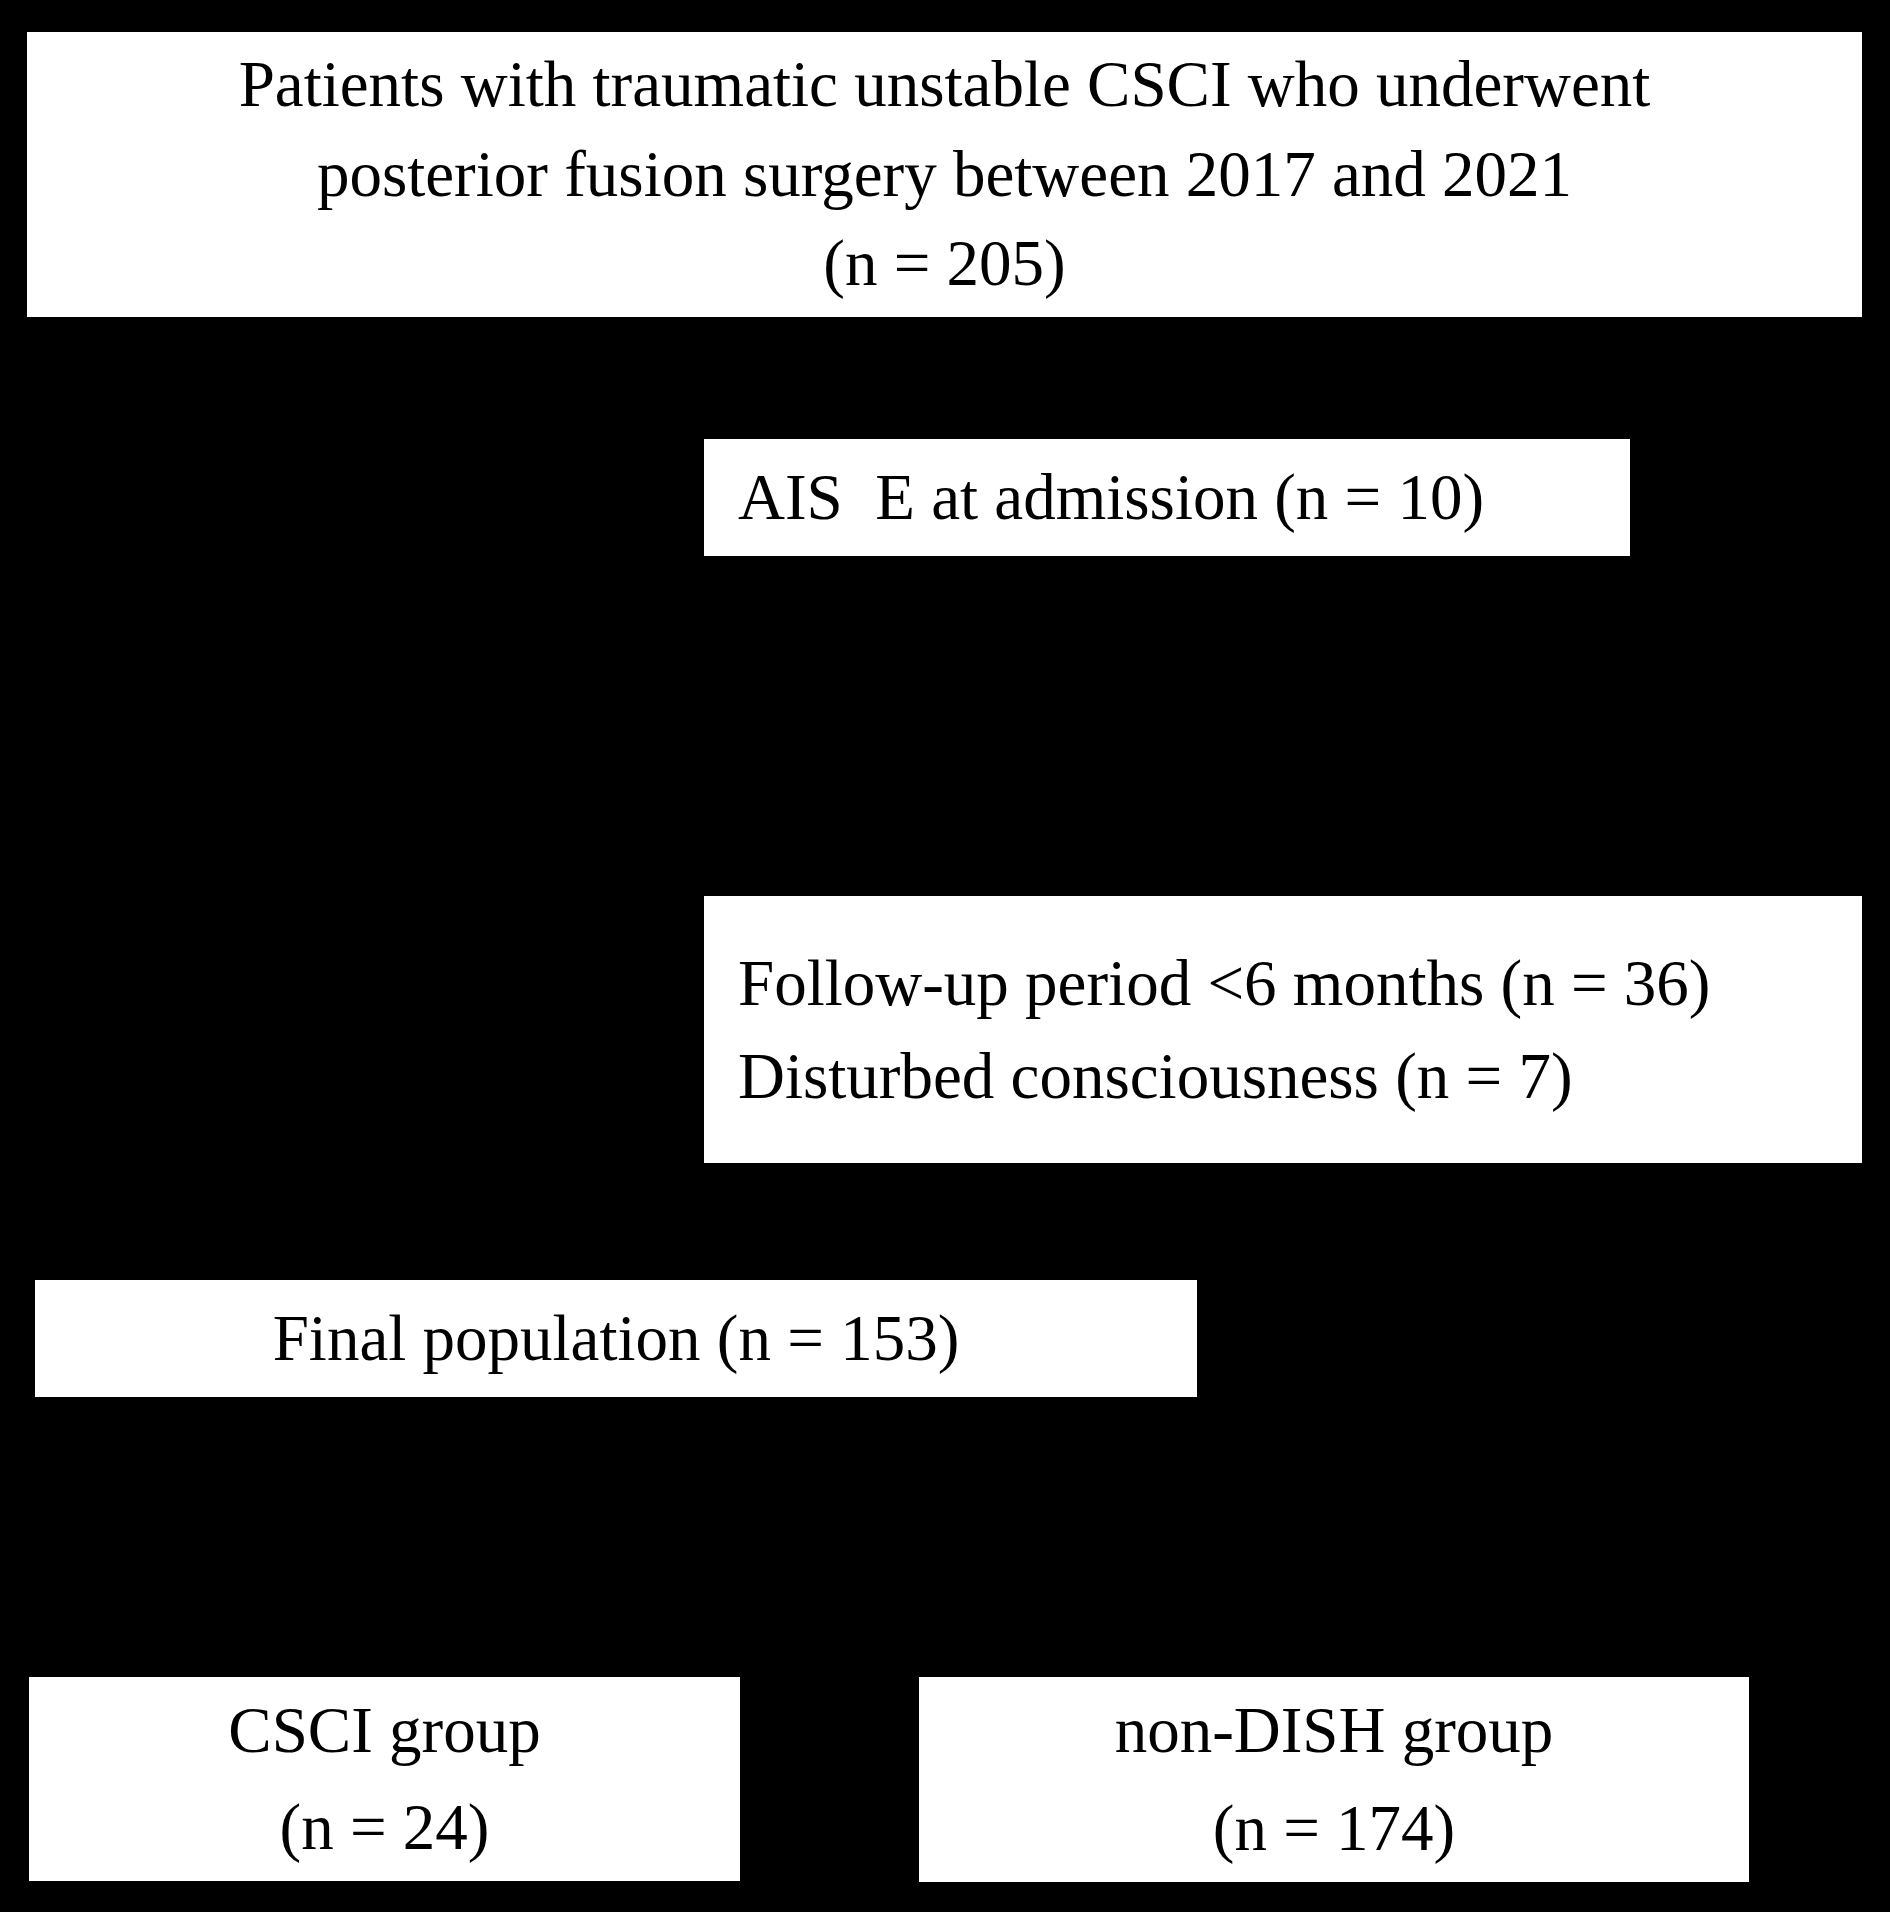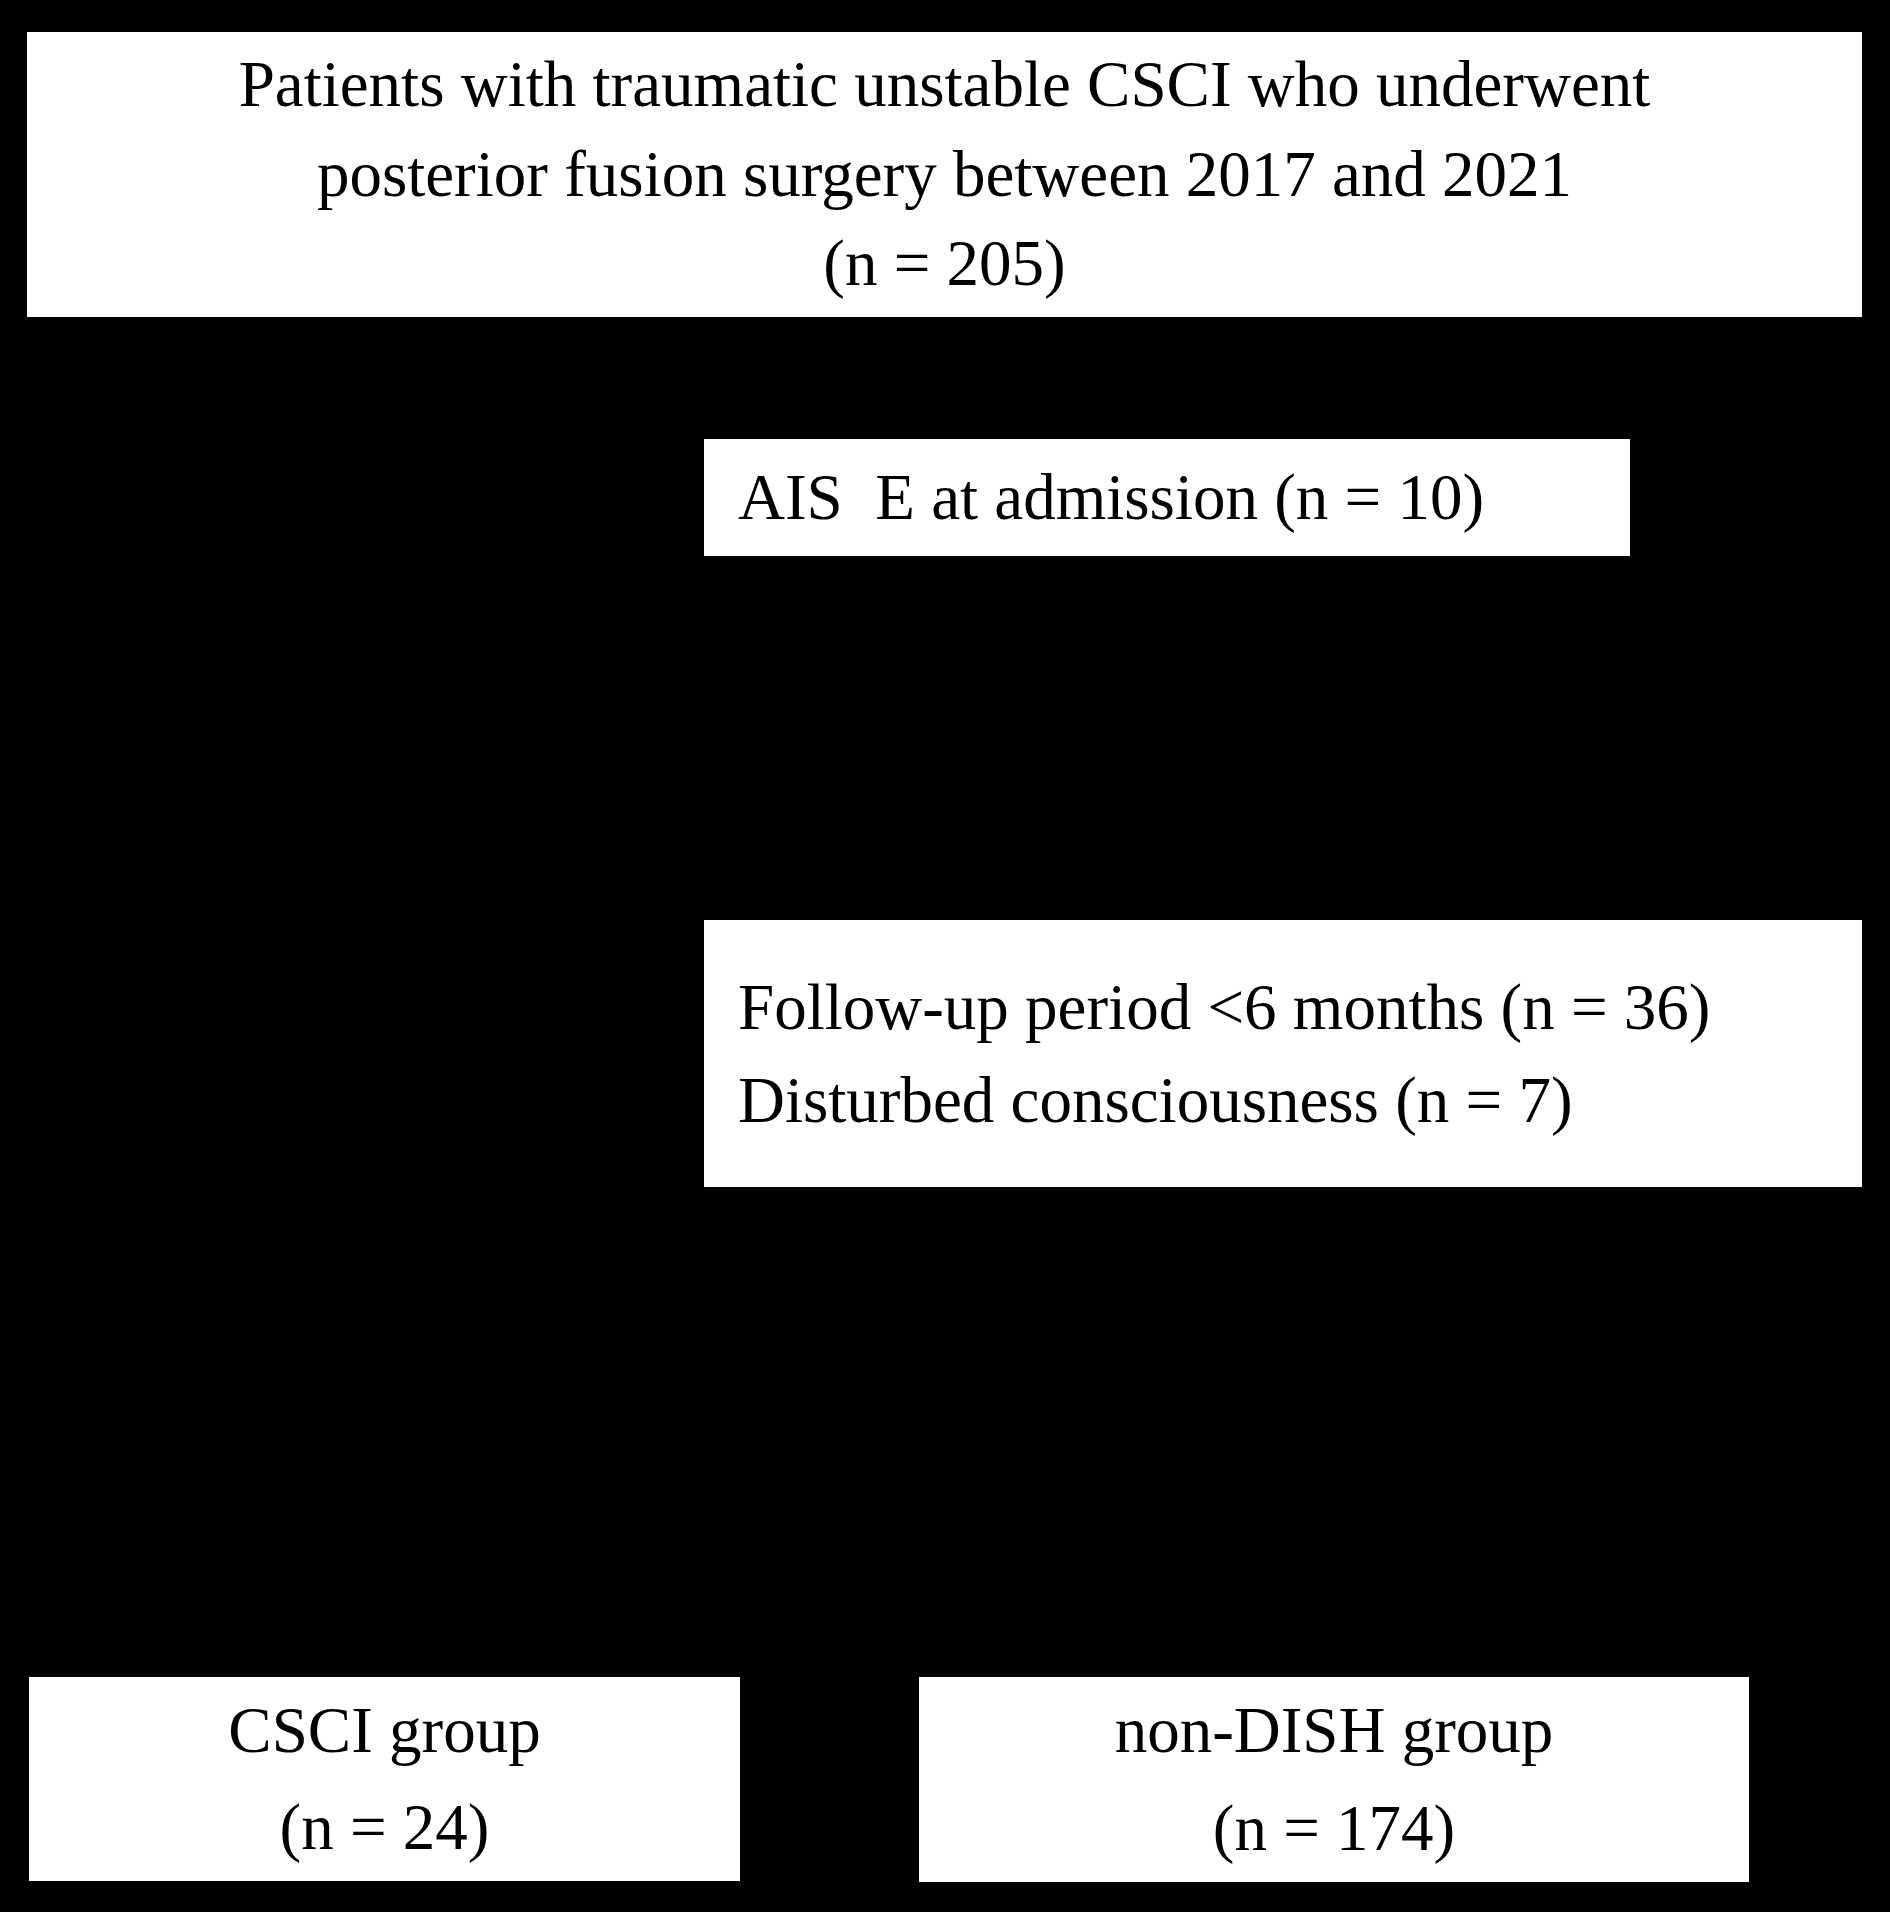--- a/index.html
+++ b/index.html
@@ -41,21 +41,21 @@
     text-align: center;
   }
   .box.align-left {
     align-items: flex-start;
     text-align: left;
     padding-left: 34px;
   }
   .box-initial       { left: 20px;  top: 25px;   width: 1849px; height: 299px; border-width: 7px; }
   .box-ais-e         { left: 698px; top: 433px;  width: 938px; height: 129px; }
   .box-ais-a-to-d    { left: 25px;  top: 649px;  width: 1331px; height: 130px; }
-  .box-followup      { left: 698px; top: 914px;  width: 1170px; height: 279px; line-height: 1.42; }
+  .box-followup      { left: 698px; top: 890px;  width: 1170px; height: 279px; line-height: 1.42; }
   .box-final         { left: 29px;  top: 1274px; width: 1174px; height: 129px; }
   .box-dish          { left: 23px;  top: 1671px; width: 723px;  height: 216px; line-height: 1.5; }
   .box-non-dish      { left: 913px; top: 1671px; width: 842px;  height: 217px; line-height: 1.5; }
   .txt { display: block; }
 </style>
 </head>
 <body>
 
 <div class="canvas">
 
@@ -103,20 +103,23 @@
   <div class="box box-ais-e align-left">
     <span class="txt">AIS  E at admission (n = 10)</span>
   </div>
 
 
   <div class="box box-followup align-left">
     <span class="txt">Follow-up period &lt;6 months (n = 36)</span>
     <span class="txt">Disturbed consciousness (n = 7)</span>
   </div>
 
+  <div class="box box-final">
+    <span class="txt">Final population (n = 153)</span>
+  </div>
 
   <div class="box box-dish">
     <span class="txt">CSCI group</span>
     <span class="txt">(n = 24)</span>
   </div>
 
   <div class="box box-non-dish">
     <span class="txt">non-DISH group</span>
     <span class="txt">(n = 174)</span>
   </div>

